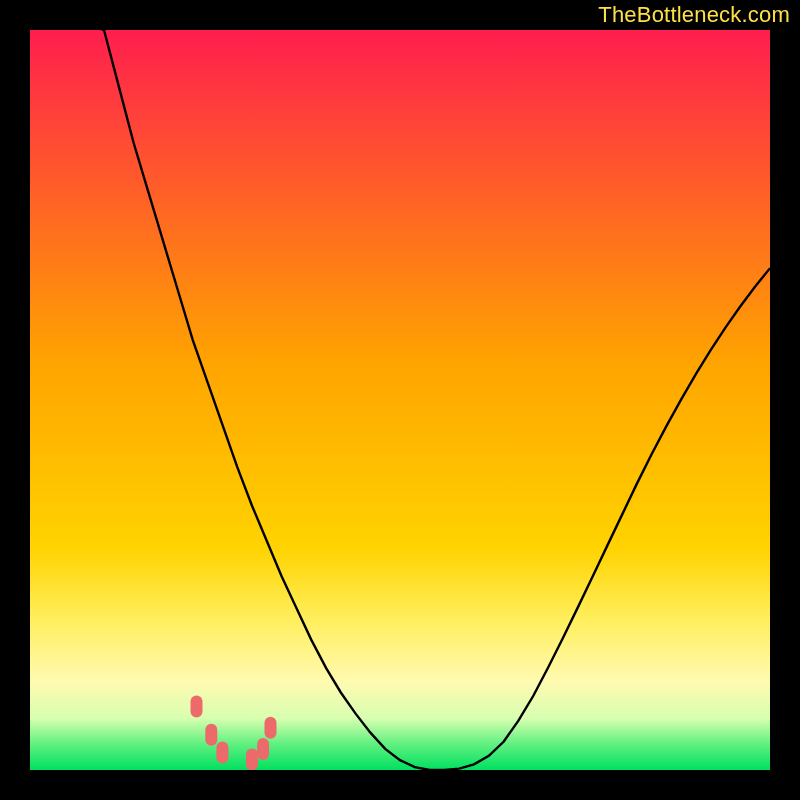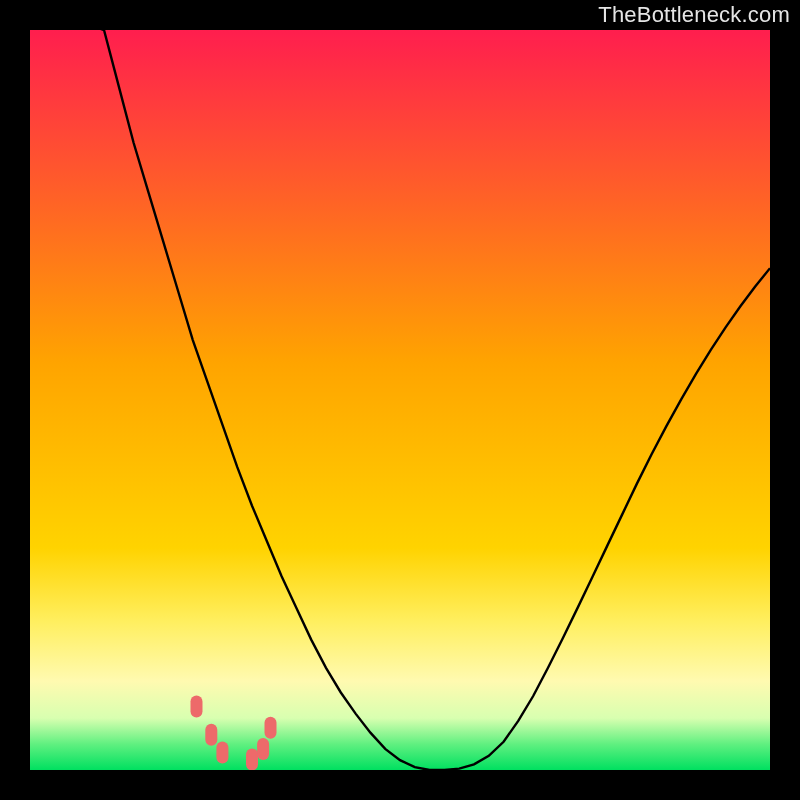--- a/index.html
+++ b/index.html
@@ -14,21 +14,21 @@
   .outer {
     width: 800px;
     height: 800px;
     background: #000;
     position: relative;
   }
   .watermark {
     position: absolute;
     top: 2px;
     right: 10px;
-    color: #e5e5e5;
+    color: #fde047;
     font-size: 22px;
     font-weight: 500;
     letter-spacing: 0.2px;
     z-index: 5;
   }
   svg.plot {
     position: absolute;
     left: 30px;
     top: 30px;
     width: 740px;

